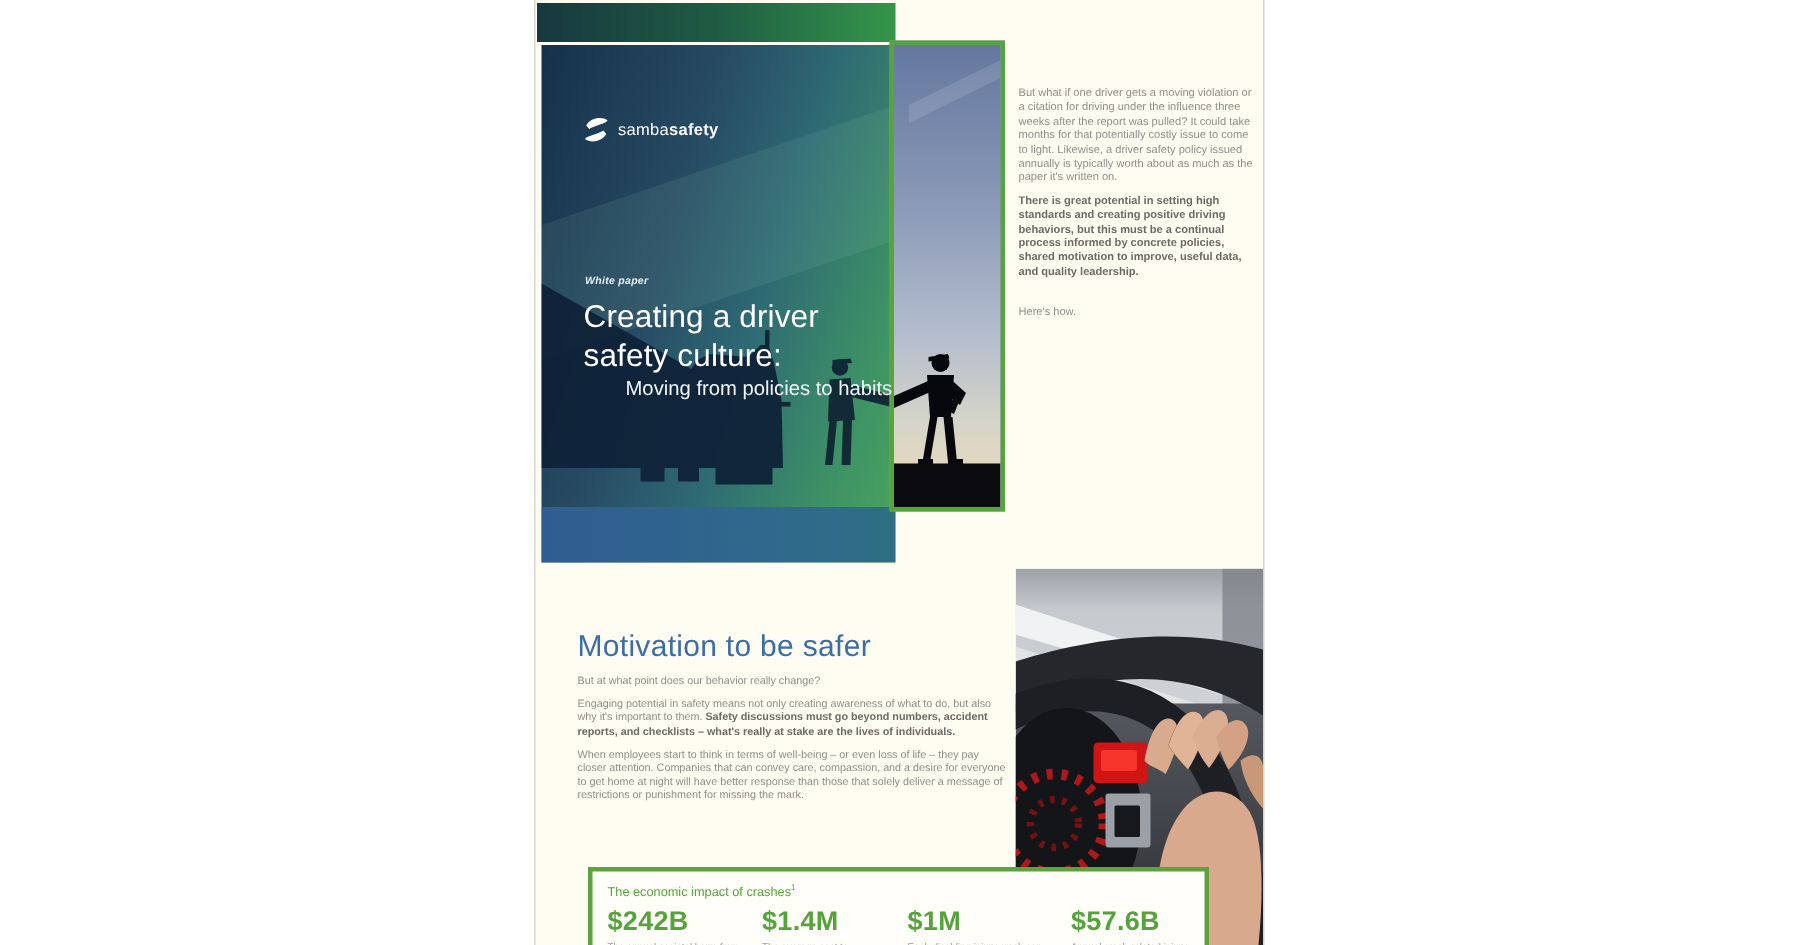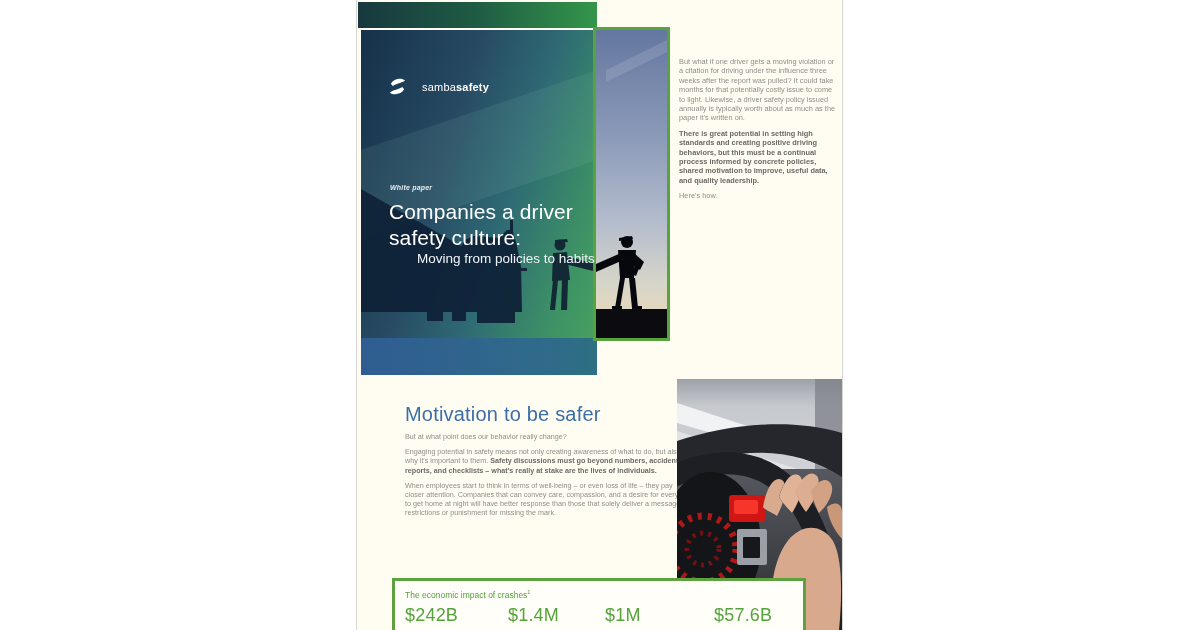--- a/index.html
+++ b/index.html
@@ -12,55 +12,55 @@
           overflow:hidden; }
 
   
   .top-strip { position:absolute; left:1px; top:2px; width:239px; height:26px;
                background:linear-gradient(90deg,#17383e 0%,#1f5c44 50%,#34964a 100%); }
   .panel { position:absolute; left:4px; top:30px; width:236px; height:345px;
            background:linear-gradient(108deg,#16314a 0%,#274a63 35%,#2e6a74 58%,#3d9166 82%,#4aa55d 100%); }
   .panel svg.scene { position:absolute; left:0; top:0; }
 
   .logo { position:absolute; left:27px; top:47px; display:flex; align-items:center; z-index:3; }
-  .logo-text { color:#ffffff; font-size:11px; letter-spacing:.2px; margin-left:15px; }
+  .logo-text { color:#ffffff; font-size:11px; letter-spacing:.2px; margin-left:5px; }
   .logo-text b { font-weight:700; }
   .kicker { position:absolute; left:29px; top:154px; color:#e8edf2; font-size:7px;
             font-style:italic; font-weight:700; z-index:3; letter-spacing:.2px; }
   .hero-title { position:absolute; left:28px; top:169px; color:#ffffff; font-size:21px;
                 font-weight:400; line-height:26px; z-index:3; letter-spacing:.1px; }
   .hero-sub { position:absolute; left:28px; top:221px; color:#f2f5f8; font-size:13.5px;
               font-weight:400; z-index:3;margin-left:28px; }
 
   .photo-frame { position:absolute; left:236px; top:27px; width:77px; height:314px;
                  border:3px solid #57a43e; background:#8b9ab8; z-index:2; }
 
   
   .intro-col { position:absolute; left:322px; top:57px; width:158px; }
   .intro-lead { color:#42526b; font-weight:700; font-size:10.8px; line-height:13.5px; margin-bottom:10px; }
   .intro-col p.body { color:#8e8e8a; font-size:7.4px; line-height:9.4px; margin-bottom:6px; }
-  .intro-col p.body-bold { color:#6a6a66; font-size:7.4px; line-height:9.4px; font-weight:700; margin-bottom:6px; }
-
-  
-  .motivation { position:absolute; left:28px; top:403px; width:286px;margin-left:20px; }
+  .intro-col p.body-bold { color:#6a6a66; font-size:7.4px; line-height:9.4px; font-weight:700; margin-bottom:18px; }
+
+  
+  .motivation { position:absolute; left:28px; top:420px; width:286px; }
   .mot-heading { color:#3c6ea6; font-size:20px; font-weight:400; letter-spacing:.2px; }
   .mot-sub { color:#33699f; font-size:11px; font-weight:700; line-height:13.5px; margin-top:6px; }
   .motivation p.body { color:#8e8e8a; font-size:7.2px; line-height:9.2px; margin-top:6px; }
   .motivation p.body strong { color:#6a6a66; }
 
   
   .drive-photo { position:absolute; left:320px; top:379px; width:165px; height:251px; overflow:hidden; }
 
   
   .stats-box { position:absolute; left:35px; top:578px; width:414px; height:75px;
                background:#fffef8; border:3px solid #5da23f; z-index:5; padding:8px 0 0 10px; }
   .stats-title { color:#55a33b; font-size:8.5px; font-weight:400; }
   .stats-title sup { font-size:5.5px; }
   .stats-row { display:grid; grid-template-columns:103px 97px 109px 1fr; margin-top:5px; }
-  .stat-value { color:#55a33b; font-size:18px; font-weight:400; letter-spacing:.2px; }
+  .stat-value { color:#55a33b; font-size:18px; font-weight:700; letter-spacing:.2px; }
   .stat-caption { color:#9b9b95; font-size:6.5px; line-height:7.5px; margin-top:3px; padding-right:10px; }
 </style>
 </head>
 <body>
 
 <div class="stage">
   <div class="page">
 
     <div class="top-strip"></div>
 
@@ -99,21 +99,21 @@
       <div class="logo">
         <svg width="19" height="19" viewBox="0 0 20 20">
           <path fill="#ffffff" d="M3,7 C6,1.5 14,0.5 18,3.5 C16,6 10,6.5 5,9.5 Z"></path>
           <path fill="#ffffff" d="M17,13 C14,18.5 6,19.5 2,16.5 C4,14 10,13.5 15,10.5 Z"></path>
         </svg>
         <span class="logo-text"><span>samba</span><b>safety</b></span>
       </div>
 
       <div class="kicker">White paper</div>
       <div class="hero-title">
-        <div>Companies a driver</div>
+        <div>Creating a driver</div>
         <div>safety culture:</div>
       </div>
       <div class="hero-sub">Moving from policies to habits</div>
     </div>
 
     <div class="photo-frame">
       <svg width="71" height="308" viewBox="0 0 71 308">
         <defs>
           <linearGradient id="skyGrad" x1="0" y1="0" x2="0" y2="1">
             <stop offset="0" stop-color="#64779f"></stop>

